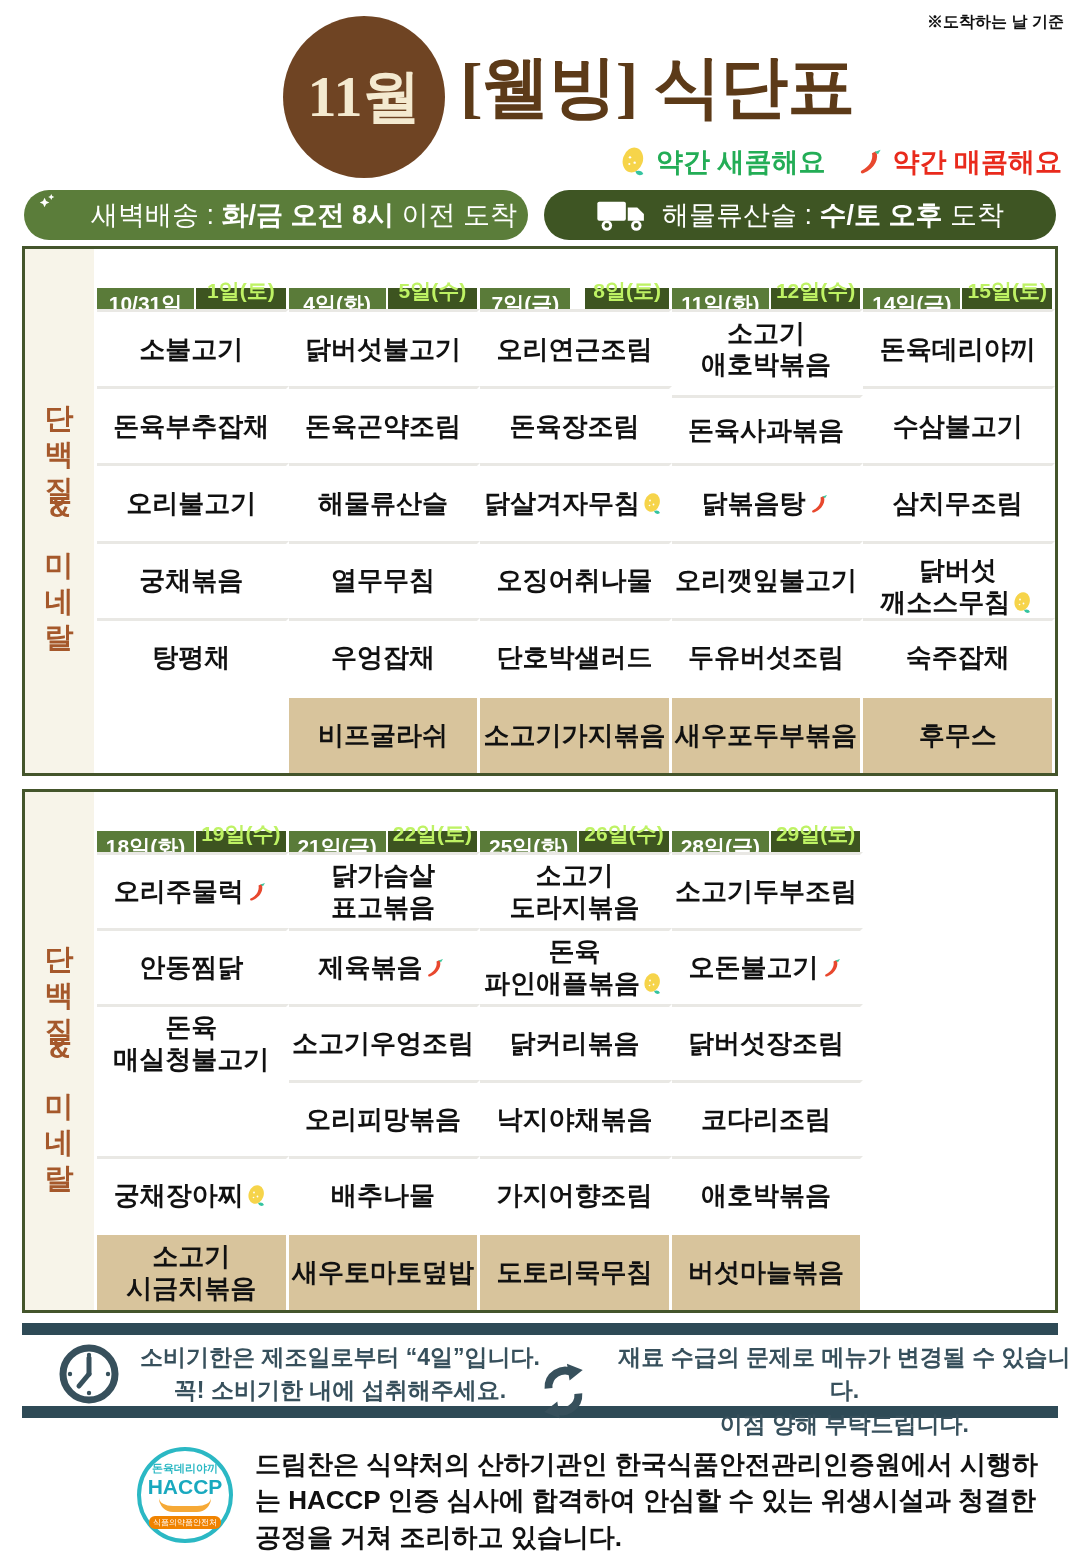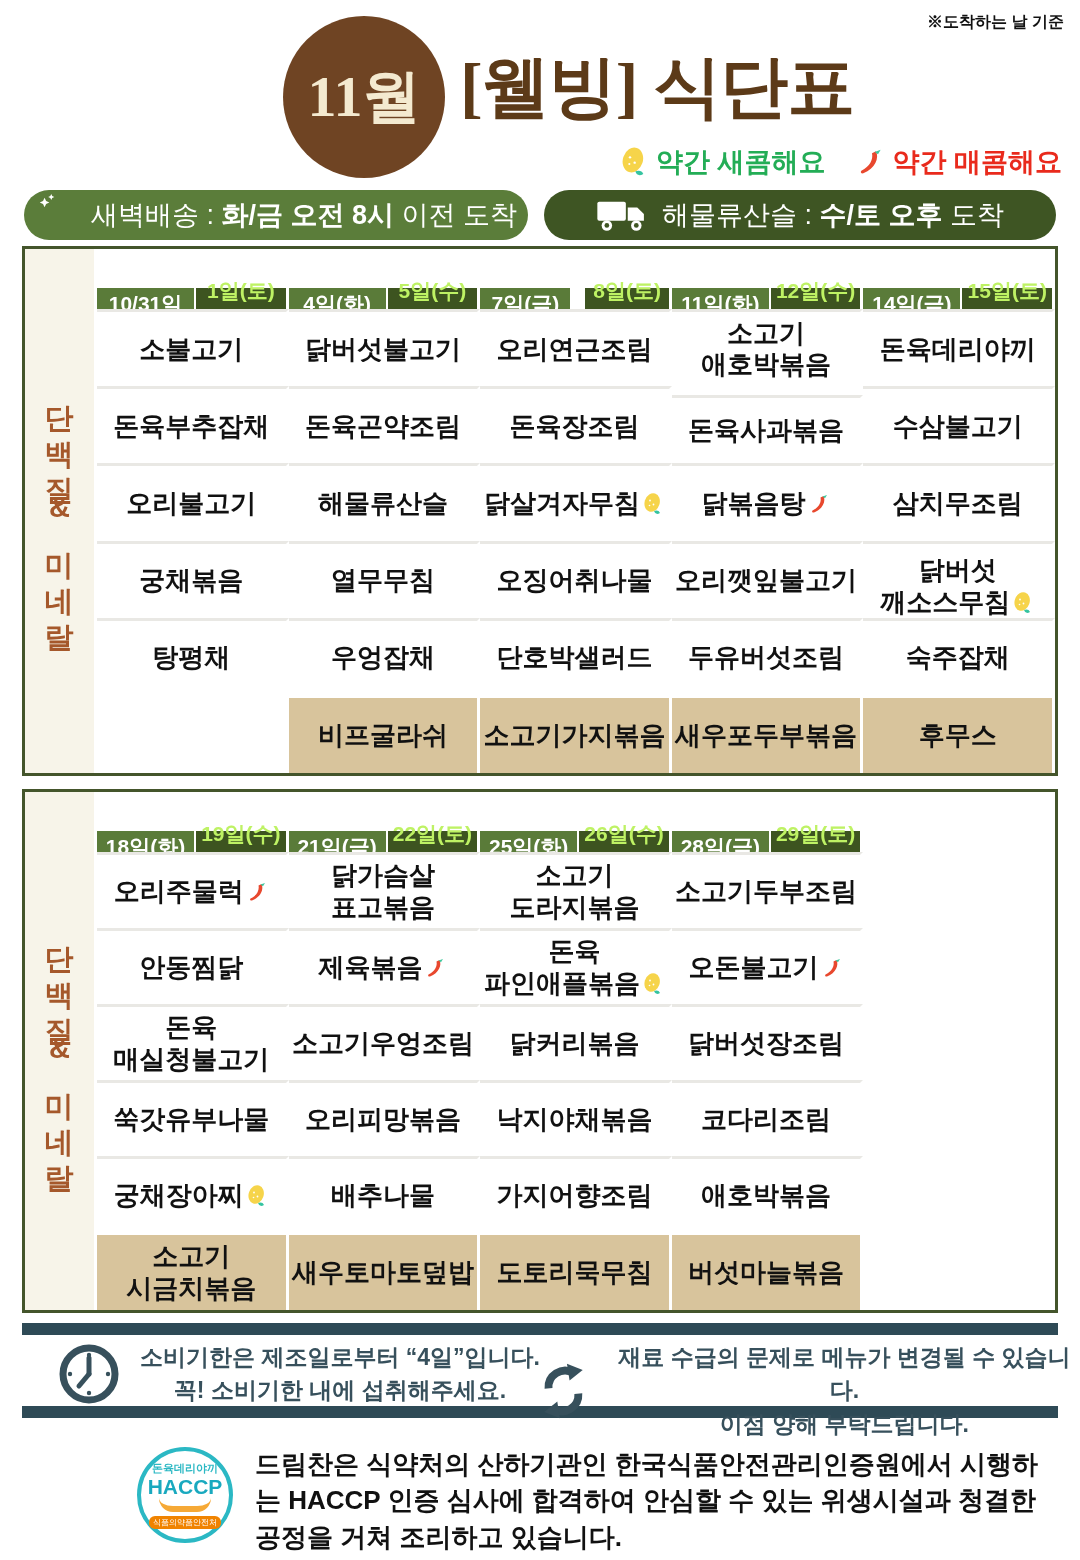--- a/index.html
+++ b/index.html
@@ -253,23 +253,20 @@
             <path d="M15.5 4.5 l4.5 -1.6 l-2 3.3 z" fill="#3fc89e"></path>
           </svg></span>
       </div>
       <div class="cell" style="grid-area: 3 / 2;">
         <span class="mi">안동찜닭</span>
       </div>
       <div class="cell" style="grid-area: 4 / 2;">
         <span class="mi">돈육
 매실청불고기</span>
       </div>
-      <div class="cell" style="grid-area: 5 / 2;">
-        <span class="mi">쑥갓유부나물</span>
-      </div>
       <div class="cell" style="grid-area: 6 / 2;">
         <span class="mi">궁채장아찌<svg class="tagicon" viewBox="0 0 24 24">
             <ellipse cx="11" cy="10.5" rx="7.5" ry="9.5" fill="#f6d44a" transform="rotate(18 11 11)"></ellipse>
             <circle cx="9" cy="8.5" r="0.9" fill="#fff"></circle>
             <circle cx="12.5" cy="12.5" r="0.9" fill="#fff"></circle>
             <circle cx="8.5" cy="13.5" r="0.8" fill="#fff"></circle>
             <path d="M13 19 q4.5 -1.5 6 2 q-4.5 2.5 -6 -2z" fill="#35c4a0"></path>
           </svg></span>
       </div>
       <div class="cell special" style="grid-area: 7 / 2;">

